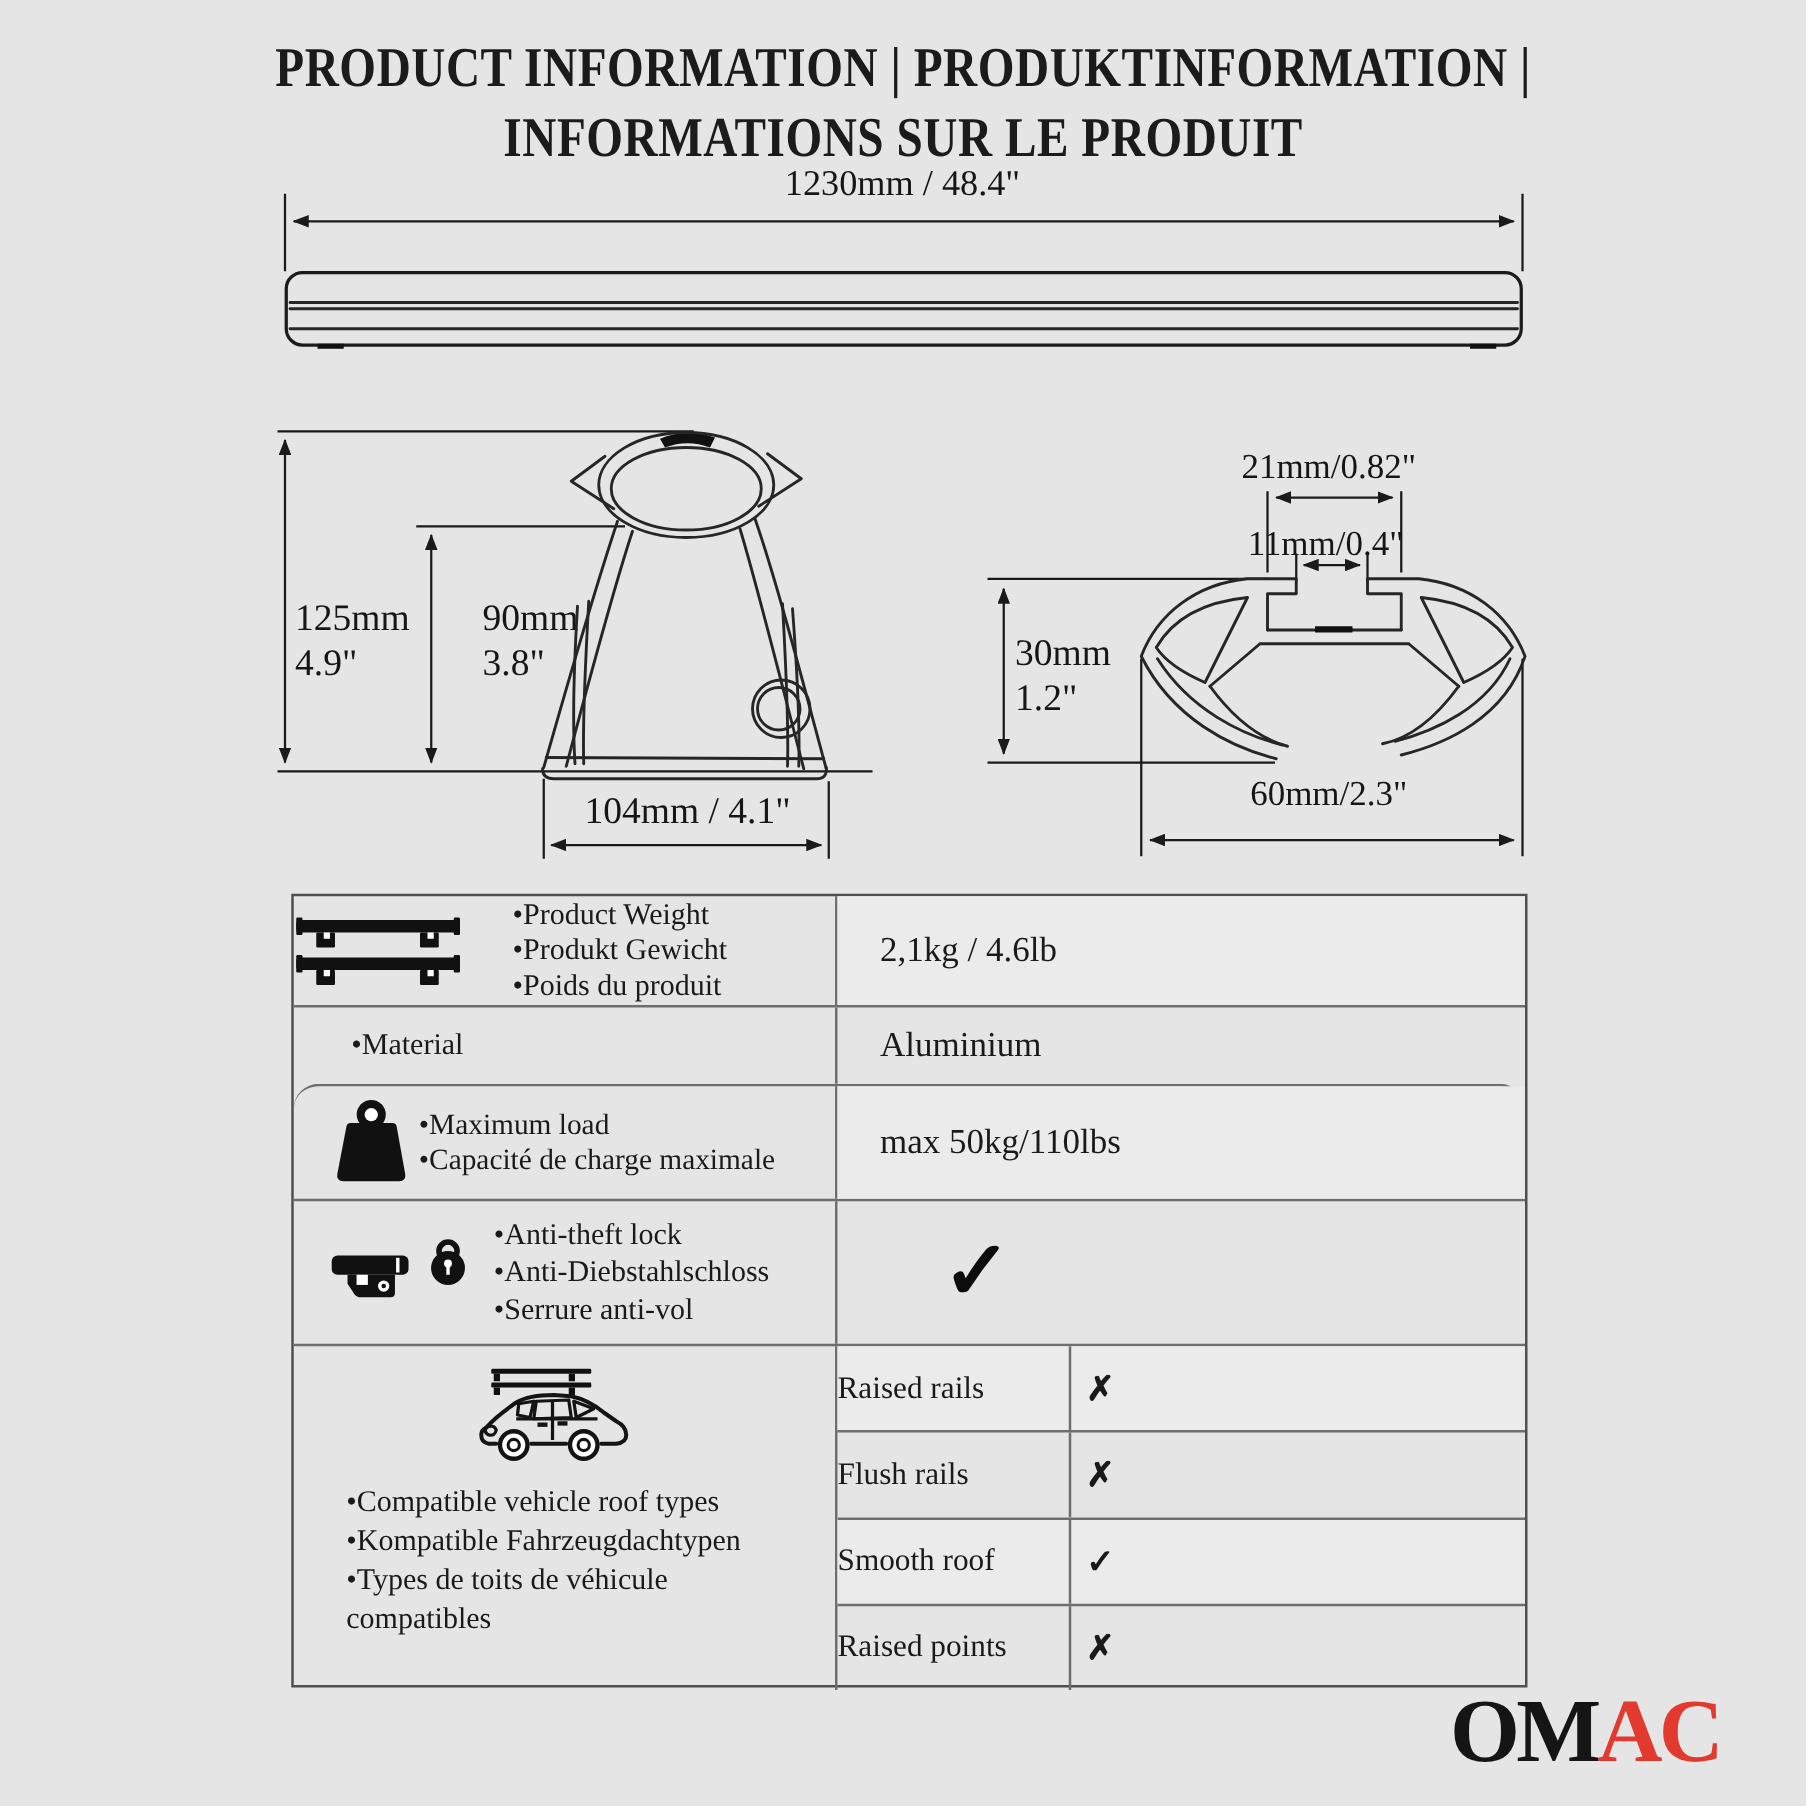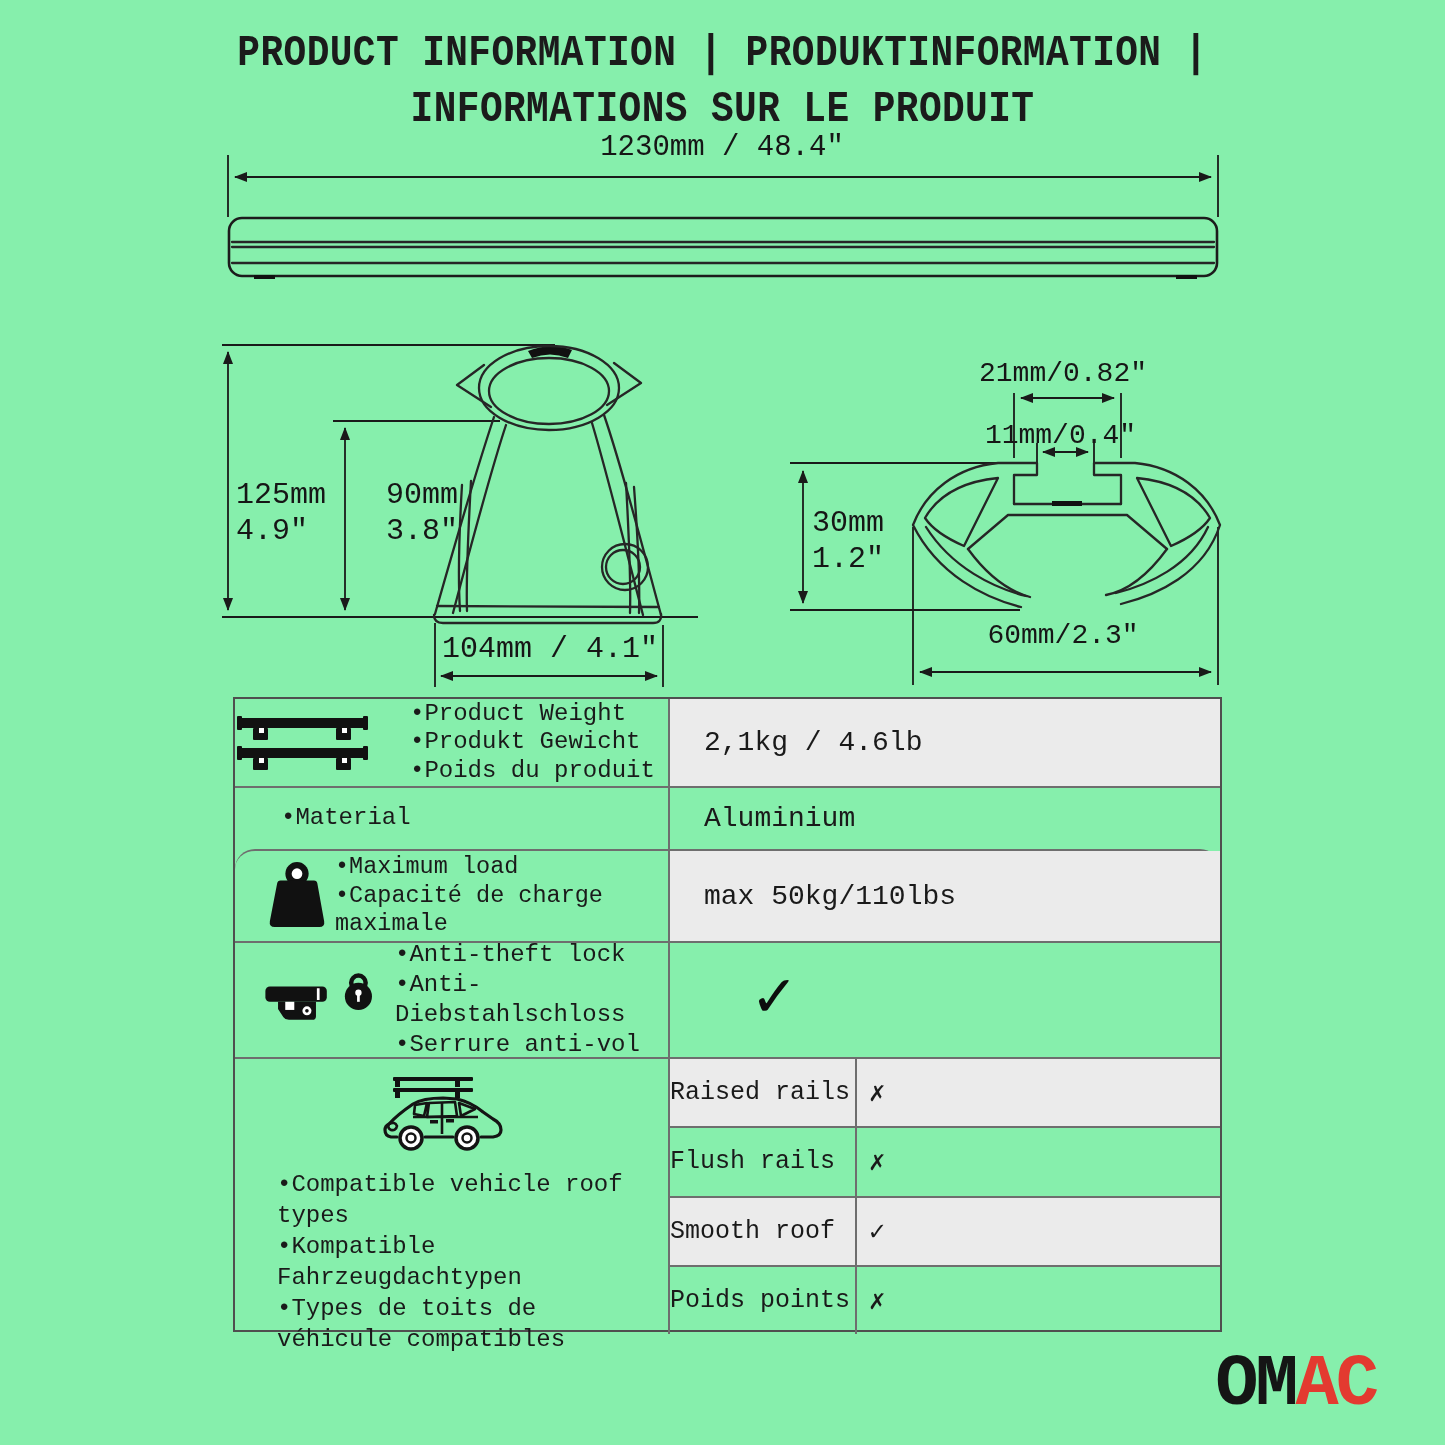--- a/index.html
+++ b/index.html
@@ -1,33 +1,33 @@
 <!DOCTYPE html>
 <html><head>
 <meta charset="utf-8">
 <style>
   * { margin:0; padding:0; box-sizing:border-box; }
   body { background:#fff; }
-  .page { position:relative; width:1445px; height:1445px; background:#86efac;
-          font-family:Liberation Mono, monospace; color:#1a1a1a; overflow:hidden; }
+  .page { position:relative; width:1445px; height:1445px; background:#e5e5e5;
+          font-family:Liberation Serif, serif; color:#1a1a1a; overflow:hidden; }
   svg { position:absolute; overflow:visible; }
 
   
   .title { position:absolute; left:0; top:26px; width:1445px; text-align:center;
            font-weight:bold; color:#1b1b1b; }
   .title .tline { font-size:45px; line-height:56px; letter-spacing:.5px;
                   transform:scaleX(.84); transform-origin:50% 50%; }
 
   
   .dim { position:absolute; font-size:29px; color:#161616; white-space:nowrap; }
   .dim.center { text-align:center; }
   .dim .ln { line-height:36px; }
 
   
-  .spec-table { position:absolute; left:233px; top:697px; width:989px; height:635px;
+  .spec-table { position:absolute; left:233px; top:715px; width:989px; height:635px;
                 border:2px solid #4f4f4f; font-size:24px; }
   .t-row { display:flex; width:100%; }
   .t-row + .t-row { border-top:2px solid #6e6e6e; }
   .t-left { width:435px; border-right:2px solid #6e6e6e; display:flex; align-items:center; }
   .t-value { flex:1; display:flex; align-items:center; font-size:28px; padding-left:34px; }
   .gray { background:#ebebeb; }
   .lbl { line-height:28.5px; }
   .check-big { font-size:66px; font-weight:bold; color:#0d0d0d; padding-left:50px; line-height:1; }
 
   
@@ -246,21 +246,21 @@
         </div>
         <div class="sub-row">
           <div class="sub-label">Flush rails</div>
           <div class="sub-mark">✗</div>
         </div>
         <div class="sub-row gray">
           <div class="sub-label">Smooth roof</div>
           <div class="sub-mark">✓</div>
         </div>
         <div class="sub-row">
-          <div class="sub-label">Poids points</div>
+          <div class="sub-label">Raised points</div>
           <div class="sub-mark">✗</div>
         </div>
       </div>
     </div>
 
   </div>
 
   <div class="logo">
     <span class="p1">OM</span><span class="p2">AC</span>
   </div>

